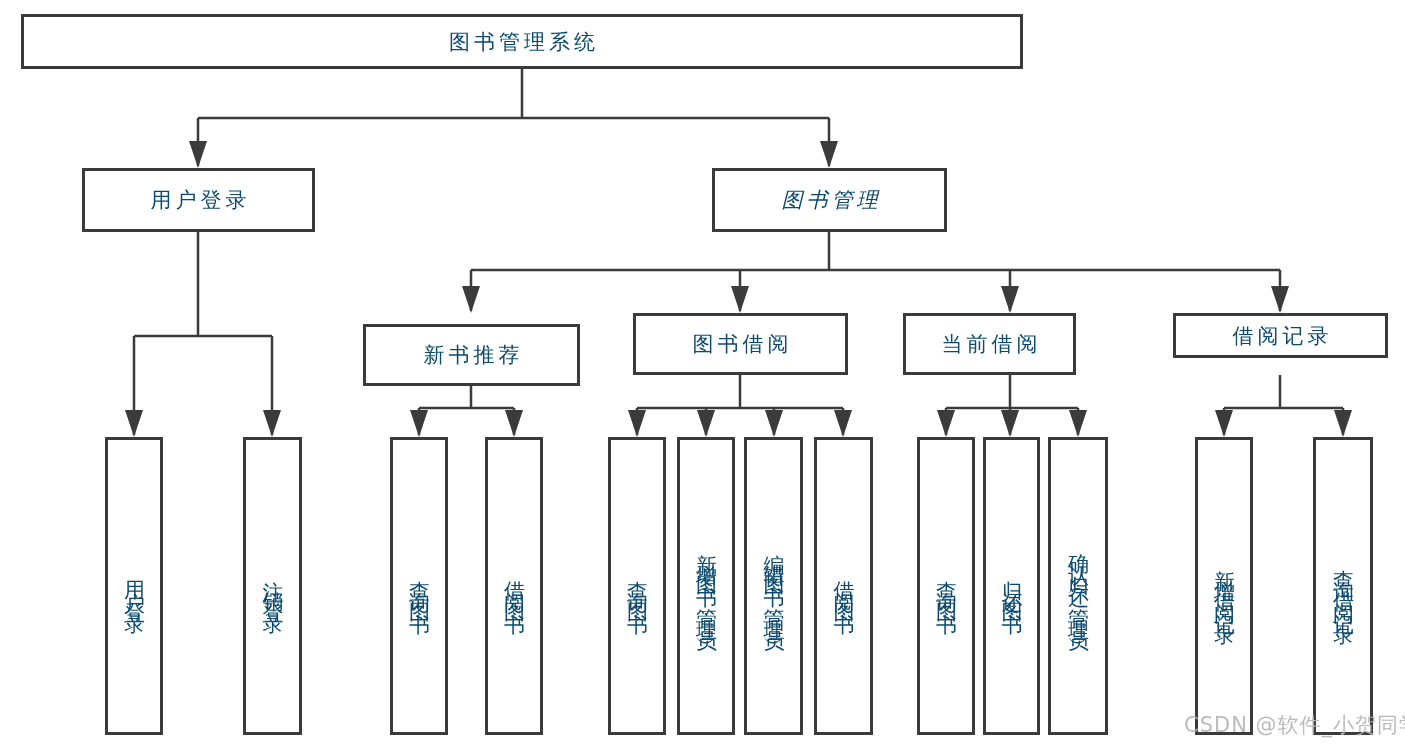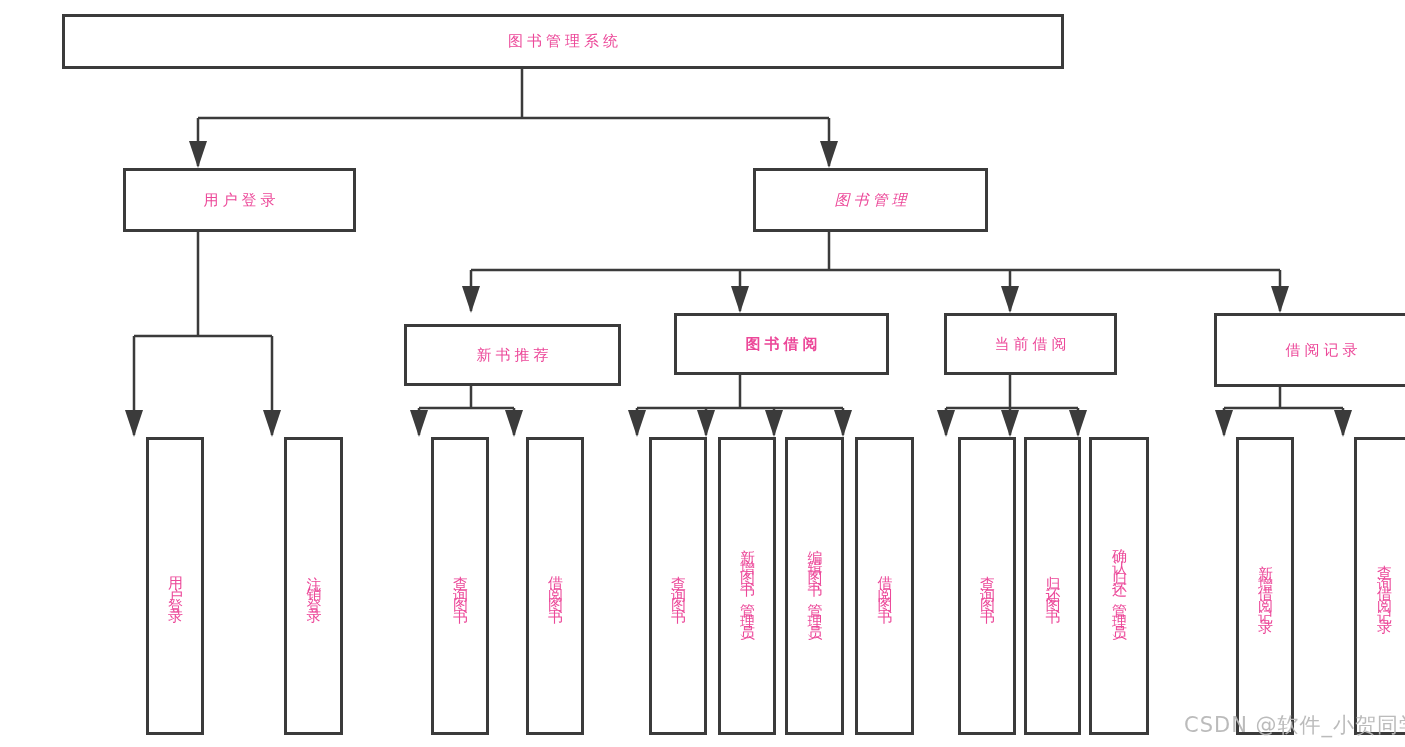--- a/index.html
+++ b/index.html
@@ -23,24 +23,23 @@
     z-index: 1;
   }
   .box {
     position: absolute;
     box-sizing: border-box;
     background: #ffffff;
     border: 3px solid #3b3b3b;
     display: flex;
     align-items: center;
     justify-content: center;
-    color: #ec4899;
-    font-size: 15px;
+    color: #0c4a6e;
+    font-size: 21px;
     z-index: 2;
-    margin-left: 41px;
   }
   .box.h {
     letter-spacing: 4px;
     text-indent: 4px; 
     white-space: nowrap;
   }
   .box.v span {
     writing-mode: vertical-lr;
     letter-spacing: 11px;
     line-height: 1;
@@ -93,23 +92,23 @@
       <polygon points="1343,437 1334,410 1352,410"></polygon>
     </g>
   </svg>
 
   <div class="box h" style="left:21px; top:14px; width:1002px; height:55px;">图书管理系统</div>
 
   <div class="box h" style="left:82px; top:168px; width:233px; height:64px;">用户登录</div>
   <div class="box h" style="left:712px; top:168px; width:235px; height:64px;font-style:italic;">图书管理</div>
 
   <div class="box h" style="left:363px; top:324px; width:217px; height:62px;">新书推荐</div>
-  <div class="box h" style="left:633px; top:313px; width:215px; height:62px;font-weight:bold;">图书借阅</div>
+  <div class="box h" style="left:633px; top:313px; width:215px; height:62px;">图书借阅</div>
   <div class="box h" style="left:903px; top:313px; width:173px; height:62px;">当前借阅</div>
-  <div class="box h" style="left:1173px; top:313px; width:215px; height:74px;">借阅记录</div>
+  <div class="box h" style="left:1173px; top:313px; width:215px; height:45px;">借阅记录</div>
 
   <div class="box v" style="left:105px; top:437px; width:58px; height:298px;">
     <span>用户登录</span>
   </div>
   <div class="box v" style="left:243px; top:437px; width:59px; height:298px;">
     <span>注销登录</span>
   </div>
   <div class="box v" style="left:390px; top:437px; width:58px; height:298px;">
     <span>查询图书</span>
   </div>

